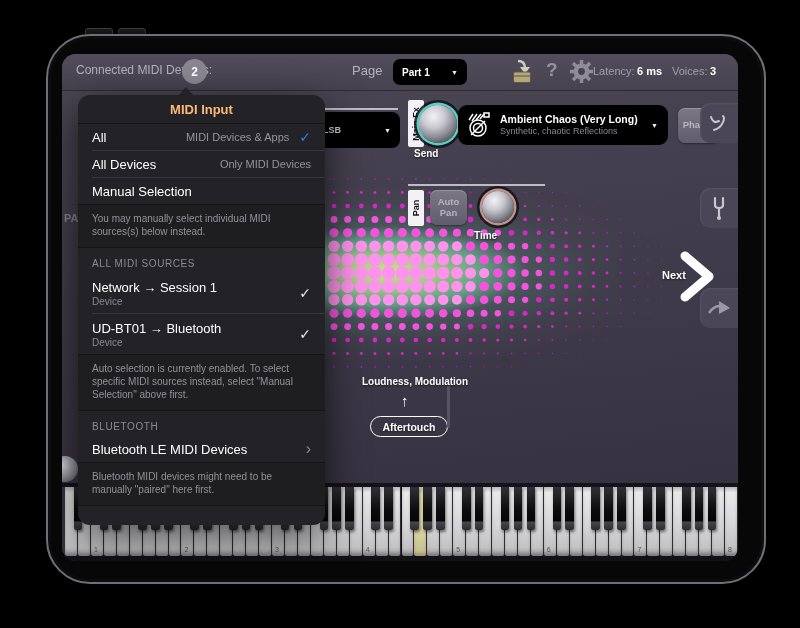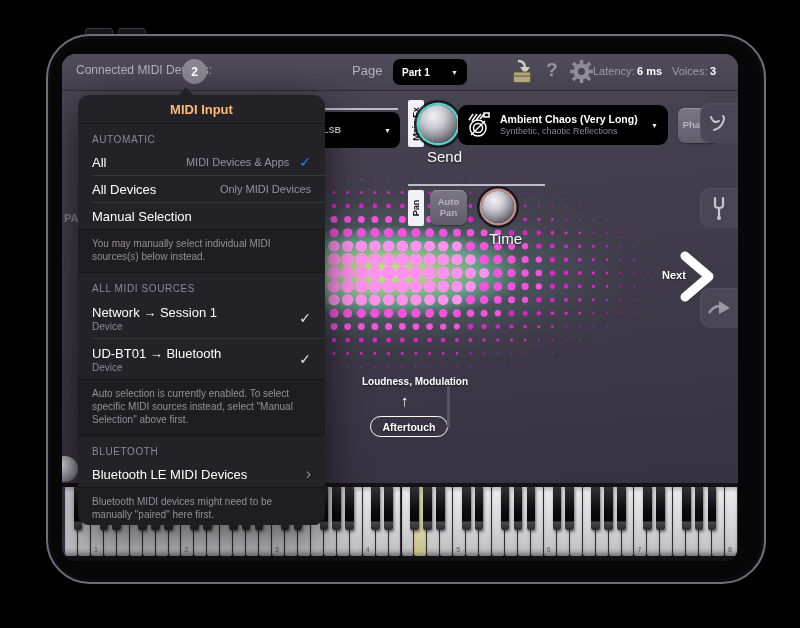--- a/index.html
+++ b/index.html
@@ -42,21 +42,21 @@
   .prow .chev{margin-left:auto;font-size:16px;color:#8d8993;line-height:10px;}
   .sep{height:1px;background:#39373d;margin-left:14px;}
   .help{padding:7px 14px 9px;font-size:10px;line-height:1.3;color:#94909a;background:#1e1e21;
     border-top:1px solid #151517;border-bottom:1px solid #151517;}
   
   .vtab{position:absolute;width:16px;background:#f3f1f5;border-radius:2px;display:flex;align-items:center;
     justify-content:center;}
   .vtab span{transform:rotate(-90deg);white-space:nowrap;font-size:9px;font-weight:bold;color:#16161a;}
   .knob{position:absolute;border-radius:50%;
     background:radial-gradient(circle at 38% 30%,#f2f2f6,#c9c9d0 32%,#8e8e97 58%,#50505a 82%,#26262c 100%);}
-  .knob-lab{position:absolute;color:#fff;font-size:15px;font-weight:normal;text-align:right;
+  .knob-lab{position:absolute;color:#fff;font-size:10px;font-weight:bold;text-align:left;
     text-shadow:0 1px 2px rgba(0,0,0,.7);}
   .fx-dd{position:absolute;left:396px;top:51px;width:210px;height:40px;background:#000;border-radius:9px;
     display:flex;align-items:center;padding:0 10px 0 6px;box-sizing:border-box;}
   .fx-dd .txt{margin-left:6px;line-height:1.25;}
   .fx-dd .t1{font-size:10.5px;font-weight:bold;color:#fff;white-space:nowrap;}
   .fx-dd .t2{font-size:9px;color:#8d8996;white-space:nowrap;}
   .gbtn{position:absolute;border-radius:7px;background:linear-gradient(#7c7785,#615c6b);
     box-shadow:inset 0 1px 0 rgba(255,255,255,.22),0 1px 2px rgba(0,0,0,.4);
     color:#b7b3c0;font-size:9.5px;font-weight:bold;display:flex;align-items:center;justify-content:center;
     text-align:center;line-height:1.15;}
@@ -647,21 +647,20 @@
           <div class="bkey" style="left: 616.931px;"></div>
           <div class="bkey" style="left: 629.873px;"></div>
           <div class="bkey" style="left: 642.815px;"></div>
         </div>
       <div class="kb-bot"></div>
 
       <div class="notch"></div>
       <div class="panel">
         <div class="p-title">MIDI Input</div>
 
-        <div class="sec-h">AUTOMATIC</div>
         <div class="prow">
           <span class="lbl">All</span>
           <span class="detail">MIDI Devices &amp; Apps</span>
           <span class="check blue after">✓</span>
         </div>
         <div class="sep"></div>
         <div class="prow">
           <span class="lbl">All Devices</span>
           <span class="detail">Only MIDI Devices</span>
         </div>

